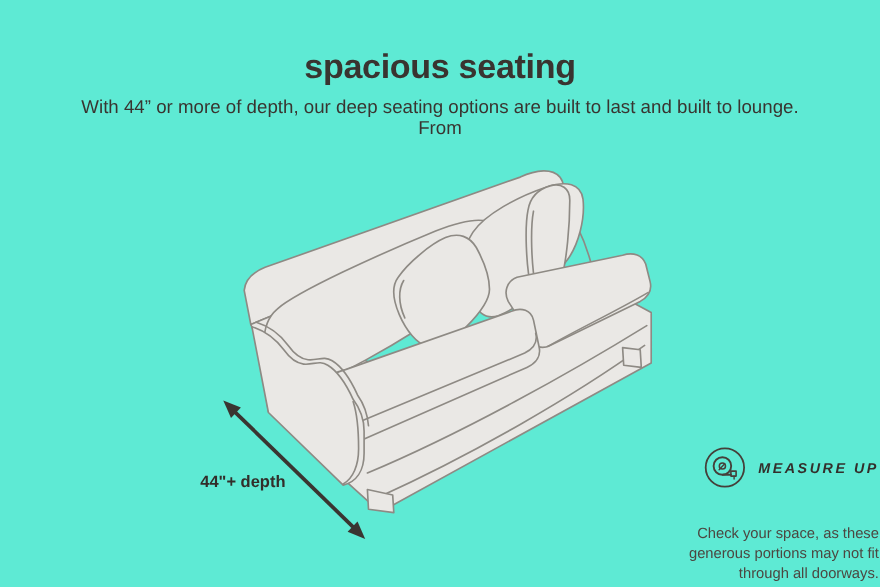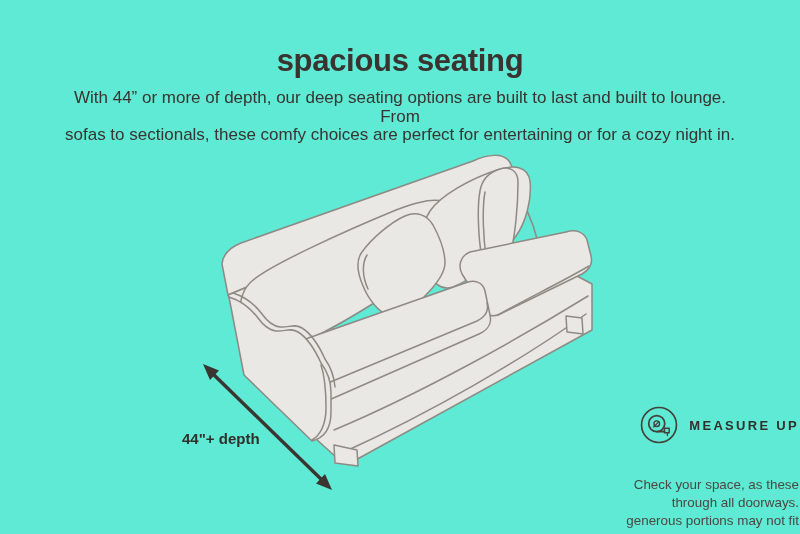--- a/index.html
+++ b/index.html
@@ -21,38 +21,37 @@
     position:absolute;left:182px;top:430px;
     font-size:15px;font-weight:bold;color:#322e2a;white-space:nowrap;
   }
   .measure{
     position:absolute;right:33px;top:405px;width:190px;text-align:right;
   }
   .measure-head{
     display:flex;align-items:center;justify-content:flex-end;gap:10px;margin-bottom:5px;
   }
   .measure-title{
-    font-size:13px;font-weight:bold;letter-spacing:2.3px;color:#332f2b;white-space:nowrap;
+    font-size:13px;font-weight:bold;letter-spacing:2.3px;color:#332f2b;white-space:nowrap;font-style:italic;
   }
   .measure-note{
     font-size:13.4px;line-height:17.8px;color:#4c4741;margin-top:31px;
   }
   .measure-note span{display:block;}
   .tape-icon{width:40px;height:40px;flex:0 0 auto;}
 </style>
 </head>
 <body>
 
 <div class="canvas">
 
   <div class="page-title">spacious seating</div>
 
   <div class="page-desc">
     <span>With 44” or more of depth, our deep seating options are built to last and built to lounge. From</span>
-    <span>sofas to sectionals, these comfy choices are perfect for entertaining or for a cozy night in.</span>
   </div>
 
   <svg class="illus" viewBox="0 0 800 534" xmlns="http://www.w3.org/2000/svg" aria-hidden="true">
     <g fill="#eae8e5" stroke="#8e8a84" stroke-width="1.5" stroke-linejoin="round" stroke-linecap="round">
 
       <path d="M234,309 L262,297 C310,320 360,343 396,341 C442,338 520,300 562,268
            L592,284 L592,330 L352,462 L336,457 L244,374 Z"></path>
 
       <path fill="none" d="M511,183 C523,200 533,222 538,242 C541,255 546,261 553,266"></path>
 
@@ -120,18 +119,18 @@
           <path d="M16.2,24.2 L21.8,18.2" stroke-width="1.3"></path>
           <path d="M20,29.3 L28,29.3"></path>
           <path d="M28,25.6 L33.2,25.6 L33.2,30.6 L28,30.6 Z" stroke-width="1.6"></path>
           <path d="M31.2,30.8 L31.2,33.6" stroke-width="1.4"></path>
         </g>
       </svg>
       <span class="measure-title">MEASURE UP</span>
     </div>
     <div class="measure-note">
       <span>Check your space, as these</span>
+      <span>generous portions may not fit</span>
       <span>through all doorways.</span>
-      <span>generous portions may not fit</span>
     </div>
   </div>
 
 </div>
 
 </body></html>

